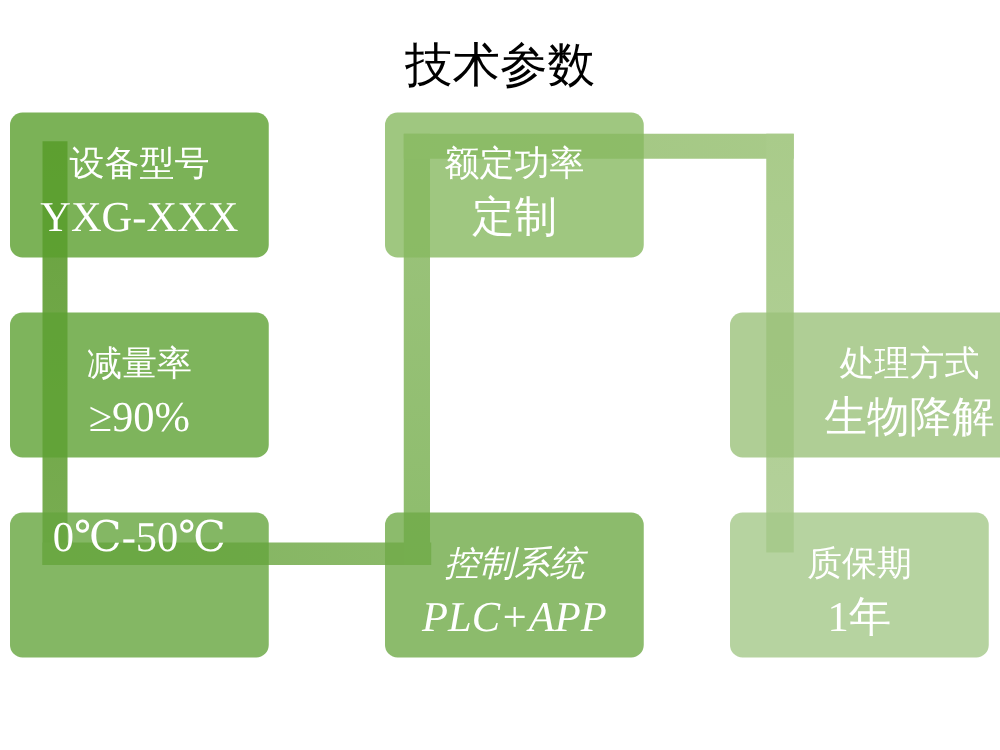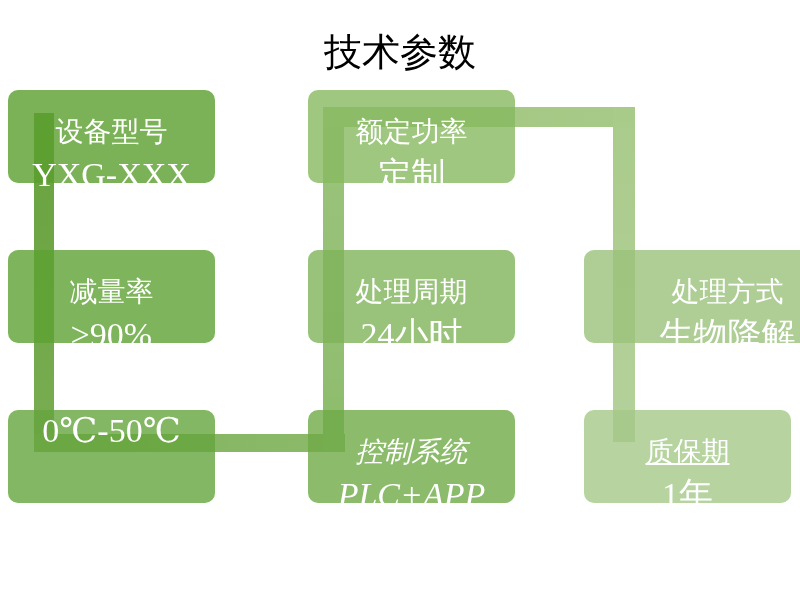--- a/index.html
+++ b/index.html
@@ -22,21 +22,21 @@
   
   .conn{position:absolute;z-index:1;}
   .seg-a{left:34px;top:113px;width:20px;height:339px;}
   .seg-b{left:34px;top:434px;width:311px;height:18px;}
   .seg-c{left:323px;top:107px;width:21px;height:345px;}
   .seg-d{left:323px;top:107px;width:312px;height:20px;}
   .seg-e{left:613px;top:107px;width:22px;height:335px;}
   
   .box{
     position:absolute;z-index:2;
-    width:207px;height:93px;
+    width:207px;height:116px;
     border-radius:10px;
     color:#ffffff;
     text-align:center;
   }
   .c1{left:8px}.c2{left:308px}.c3{left:584px}
   .r1{top:90px}.r2{top:250px}.r3{top:410px}
   .box-label{
     margin-top:20px;
     font-size:28px;
     line-height:44px;
@@ -67,34 +67,30 @@
   </div>
   <div class="box r1 c2" style="background: rgba(135, 185, 96, 0.8);">
     <div class="box-label">额定功率</div>
     <div class="box-value">定制</div>
   </div>
 
   <div class="box r2 c1" style="background: rgba(94, 161, 51, 0.8);">
     <div class="box-label">减量率</div>
     <div class="box-value">≥90%</div>
   </div>
-  <div class="box r2 c2" style="background: rgba(128, 179, 90, 0.8);">
-    <div class="box-label">处理周期</div>
-    <div class="box-value">24小时</div>
-  </div>
   <div class="box r2 c3" style="background: rgba(155, 194, 123, 0.8); padding-left: 40px;">
     <div class="box-label">处理方式</div>
     <div class="box-value">生物降解</div>
   </div>
 
   <div class="box r3 c1" style="background: rgba(101, 165, 61, 0.8);">
     <div class="box-value">0℃-50℃</div>
   </div>
   <div class="box r3 c2" style="background: rgba(111, 170, 71, 0.8); font-style: italic;">
     <div class="box-label">控制系统</div>
     <div class="box-value">PLC+APP</div>
   </div>
-  <div class="box r3 c3" style="background: rgba(164, 200, 136, 0.8); text-decoration: underline;">
+  <div class="box r3 c3" style="background: rgba(164, 200, 136, 0.8);">
     <div class="box-label">质保期</div>
     <div class="box-value">1年</div>
   </div>
 
 </div>
 
 </body></html>

